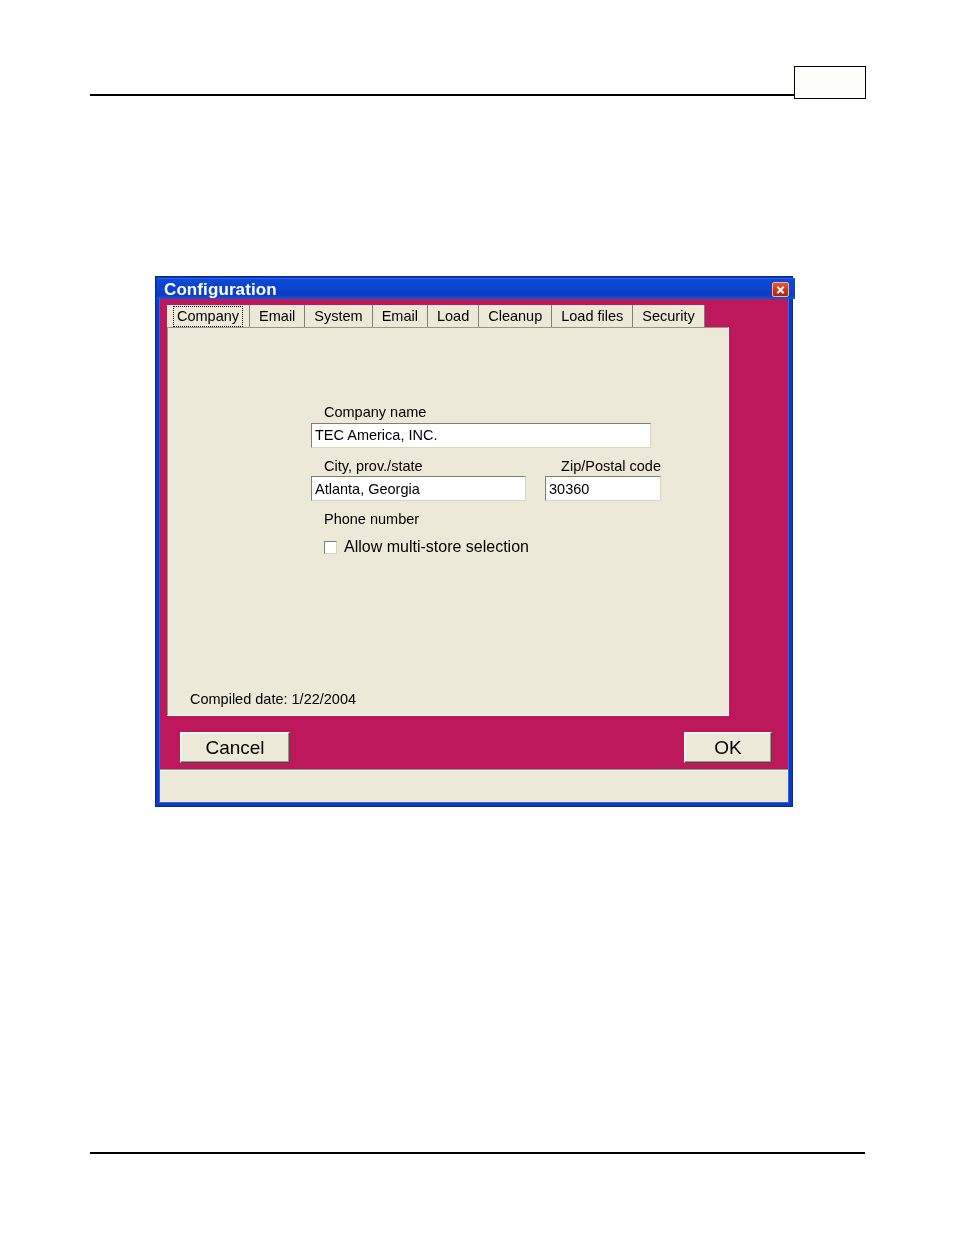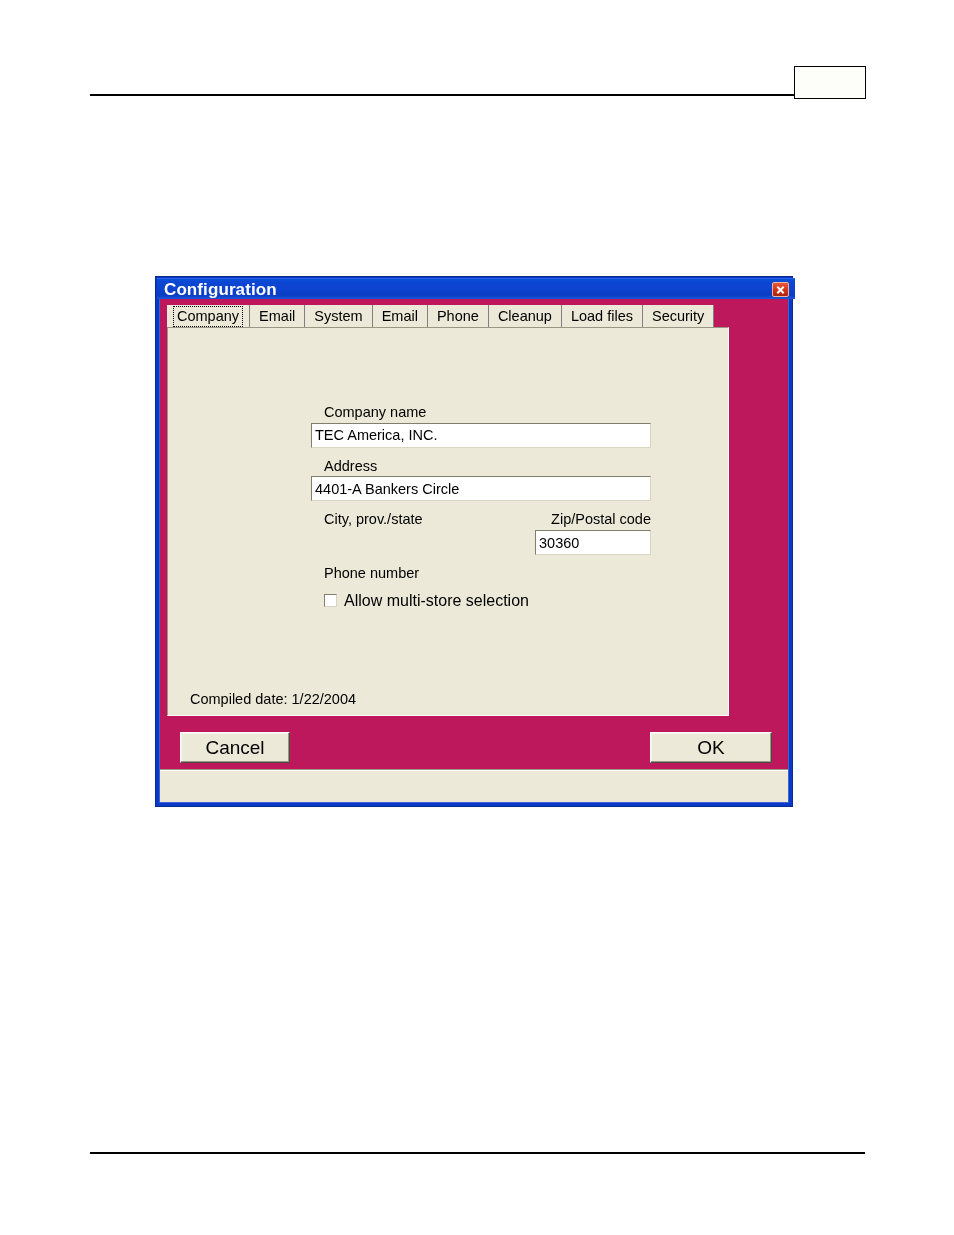--- a/index.html
+++ b/index.html
@@ -262,21 +262,21 @@
     border-bottom-color: #4d4b40;
     box-shadow: inset -1px -1px 0 #9a9684, inset 1px 1px 0 #f6f4ec;
     font-size: 19px;
     color: #000000;
     display: flex;
     align-items: center;
     justify-content: center;
     font-family: "Liberation Sans", sans-serif;
   }
   .btn-cancel { left: 13px;  width: 110px; }
-  .btn-ok     { right: 12px; width: 122px; }
+  .btn-ok     { right: 12px; width: 88px; }
 
   .statusbar {
     position: absolute;
     left: 0;
     right: 0;
     bottom: 0;
     height: 32px;
     box-sizing: border-box;
     border-top: 1px solid #ffffff;
     background: #ece9d8;
@@ -312,21 +312,21 @@
         <div class="tab">
           <span class="tab-label">Email</span>
         </div>
         <div class="tab">
           <span class="tab-label">System</span>
         </div>
         <div class="tab">
           <span class="tab-label">Email</span>
         </div>
         <div class="tab">
-          <span class="tab-label">Phone</span>
+          <span class="tab-label">Load</span>
         </div>
         <div class="tab">
           <span class="tab-label">Cleanup</span>
         </div>
         <div class="tab">
           <span class="tab-label">Load files</span>
         </div>
         <div class="tab">
           <span class="tab-label">Security</span>
         </div>
@@ -334,28 +334,25 @@
 
       <div class="group-panel">
 
         <div class="form-area">
 
           <div class="field-group">
             <div class="field-label">Company name</div>
             <div class="textbox full">TEC America, INC.</div>
           </div>
 
-          <div class="field-group">
-            <div class="field-label">Address</div>
-            <div class="textbox full">4401-A Bankers Circle</div>
-          </div>
 
           <div class="field-group row-split">
             <div class="col-city">
               <div class="field-label">City, prov./state</div>
+              <div class="textbox">Atlanta, Georgia</div>
             </div>
             <div class="col-zip">
               <div class="field-label" style="margin-left:2px;">Zip/Postal code</div>
               <div class="textbox">30360</div>
             </div>
           </div>
 
           <div class="field-group">
             <div class="field-label">Phone number</div>
           </div>

